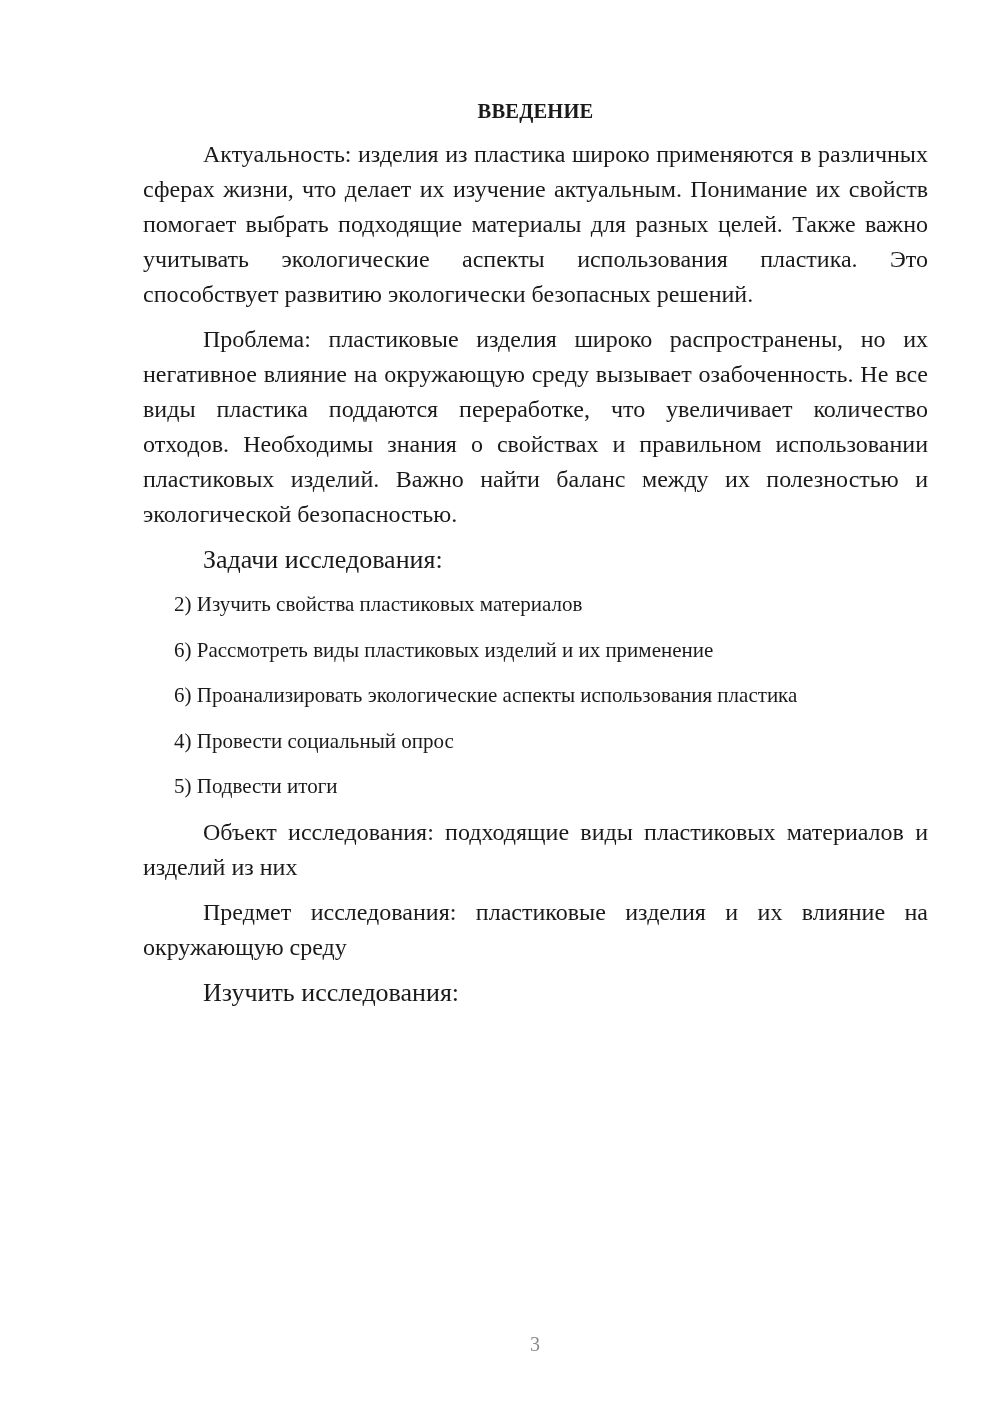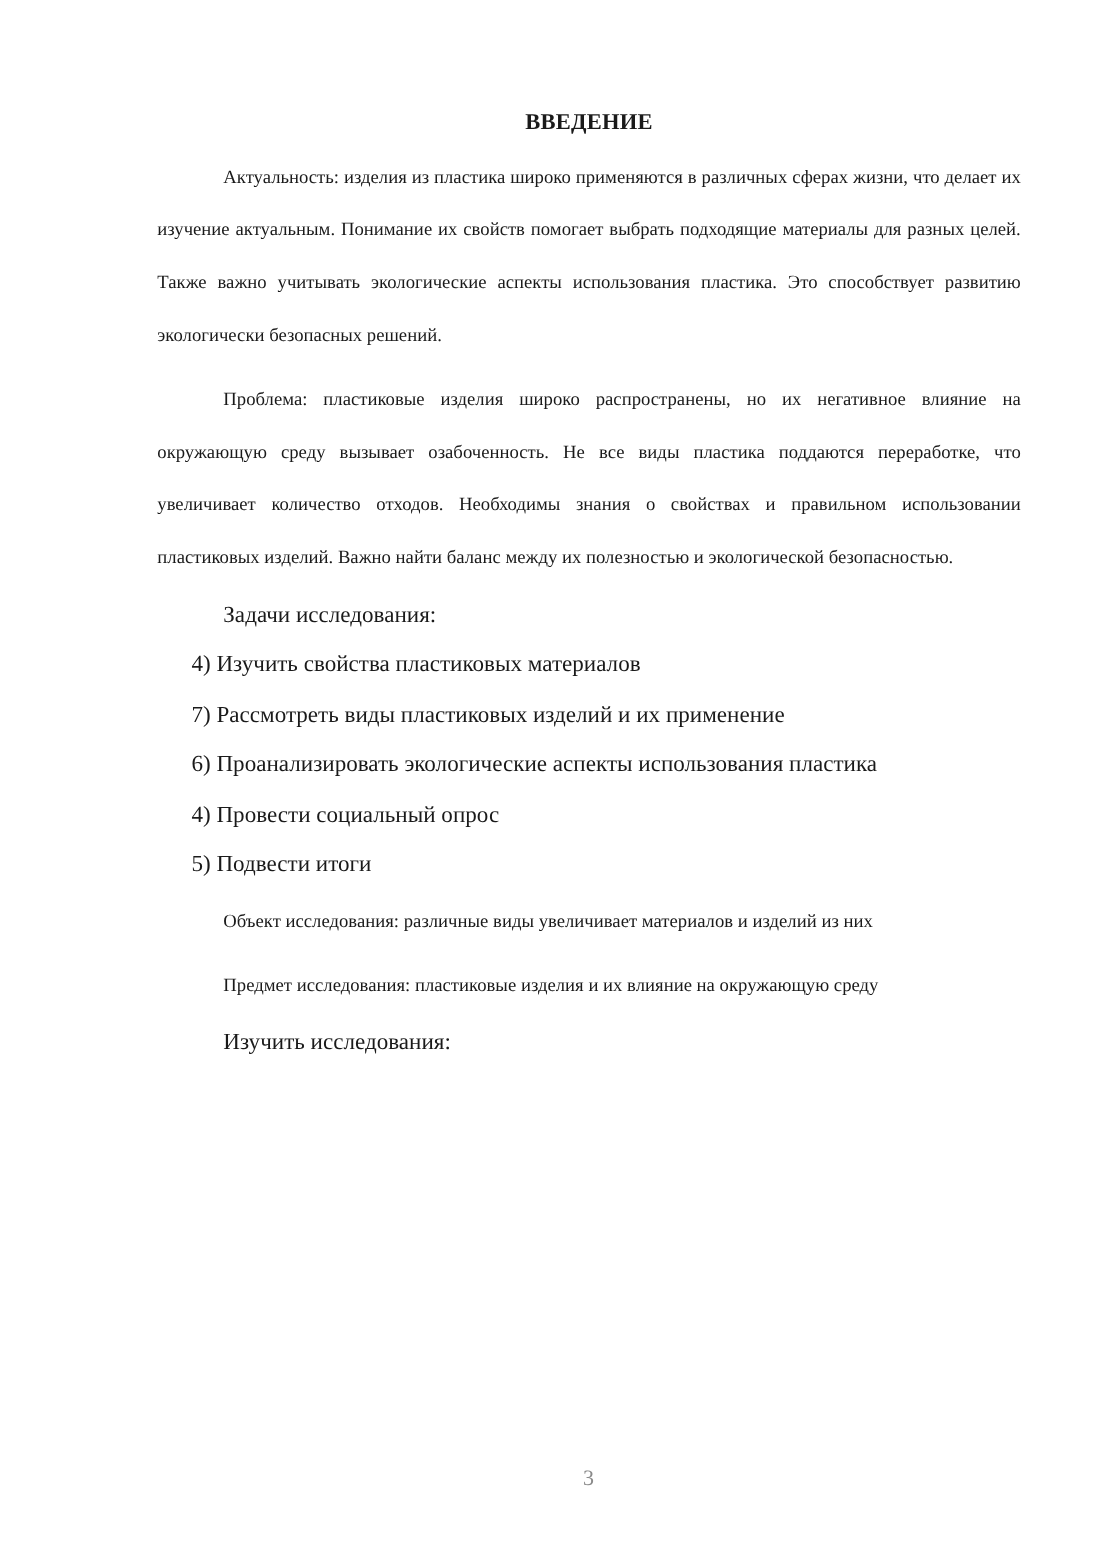--- a/index.html
+++ b/index.html
@@ -7,51 +7,51 @@
     .page {
       position: absolute; left: 0; top: 0; width: 1000px; height: 1170px; background: #ffffff;
       font-family: "Liberation Serif", "DejaVu Serif", serif; color: #1a1a1a;
     }
     .content { position: absolute; left: 143px; top: 96px; width: 785px; }
     .title {
       text-align: center; font-weight: bold; font-size: 20.5px; line-height: 30px;
       margin: 0 0 11px 0; letter-spacing: 0.2px;
     }
     .para {
-      font-size: 17px; line-height: 48px; text-align: justify; text-indent: 60px; margin: 0 0 10px 0;
+      font-size: 24px; line-height: 35px; text-align: justify; text-indent: 60px; margin: 0 0 10px 0;
     }
     .list-item {
       font-size: 21px; line-height: 35.3px; margin: 0 0 10.2px 0; padding-left: 31px;
     }
-    .heading-line { font-size: 21px; line-height: 35.3px; text-indent: 60px; margin: 0 0 10.2px 0; }
+    .heading-line { font-size: 26px; line-height: 35.3px; text-indent: 60px; margin: 0 0 10.2px 0; }
     .page-number {
       position: absolute; left: 0; width: 1070px; top: 1333px; text-align: center;
       font-size: 20px; color: #8a8a8a;
     }
   </style>
 </head>
 <body>
 
 <div class="page">
   <div class="content">
     <div class="title">ВВЕДЕНИЕ</div>
 
     <p class="para">Актуальность: изделия из пластика широко применяются в различных сферах жизни, что делает их изучение актуальным. Понимание их свойств помогает выбрать подходящие материалы для разных целей. Также важно учитывать экологические аспекты использования пластика. Это способствует развитию экологически безопасных решений.</p>
     <p class="para">Проблема: пластиковые изделия широко распространены, но их негативное влияние на окружающую среду вызывает озабоченность. Не все виды пластика поддаются переработке, что увеличивает количество отходов. Необходимы знания о свойствах и правильном использовании пластиковых изделий. Важно найти баланс между их полезностью и экологической безопасностью.</p>
 
     <p class="heading-line">Задачи исследования:</p>
 
     <div>
-      <p class="list-item">4) Изучить свойства пластиковых материалов</p>
-      <p class="list-item">7) Рассмотреть виды пластиковых изделий и их применение</p>
+      <p class="list-item">2) Изучить свойства пластиковых материалов</p>
+      <p class="list-item">6) Рассмотреть виды пластиковых изделий и их применение</p>
       <p class="list-item">6) Проанализировать экологические аспекты использования пластика</p>
       <p class="list-item">4) Провести социальный опрос</p>
       <p class="list-item">5) Подвести итоги</p>
     </div>
 
-    <p class="para">Объект исследования: различные виды увеличивает материалов и изделий из них</p>
+    <p class="para">Объект исследования: подходящие виды пластиковых материалов и изделий из них</p>
     <p class="para">Предмет исследования: пластиковые изделия и их влияние на окружающую среду</p>
 
     <p class="heading-line">Изучить исследования:</p>
   </div>
 
   <div class="page-number">3</div>
 </div>
 
 </body></html>

